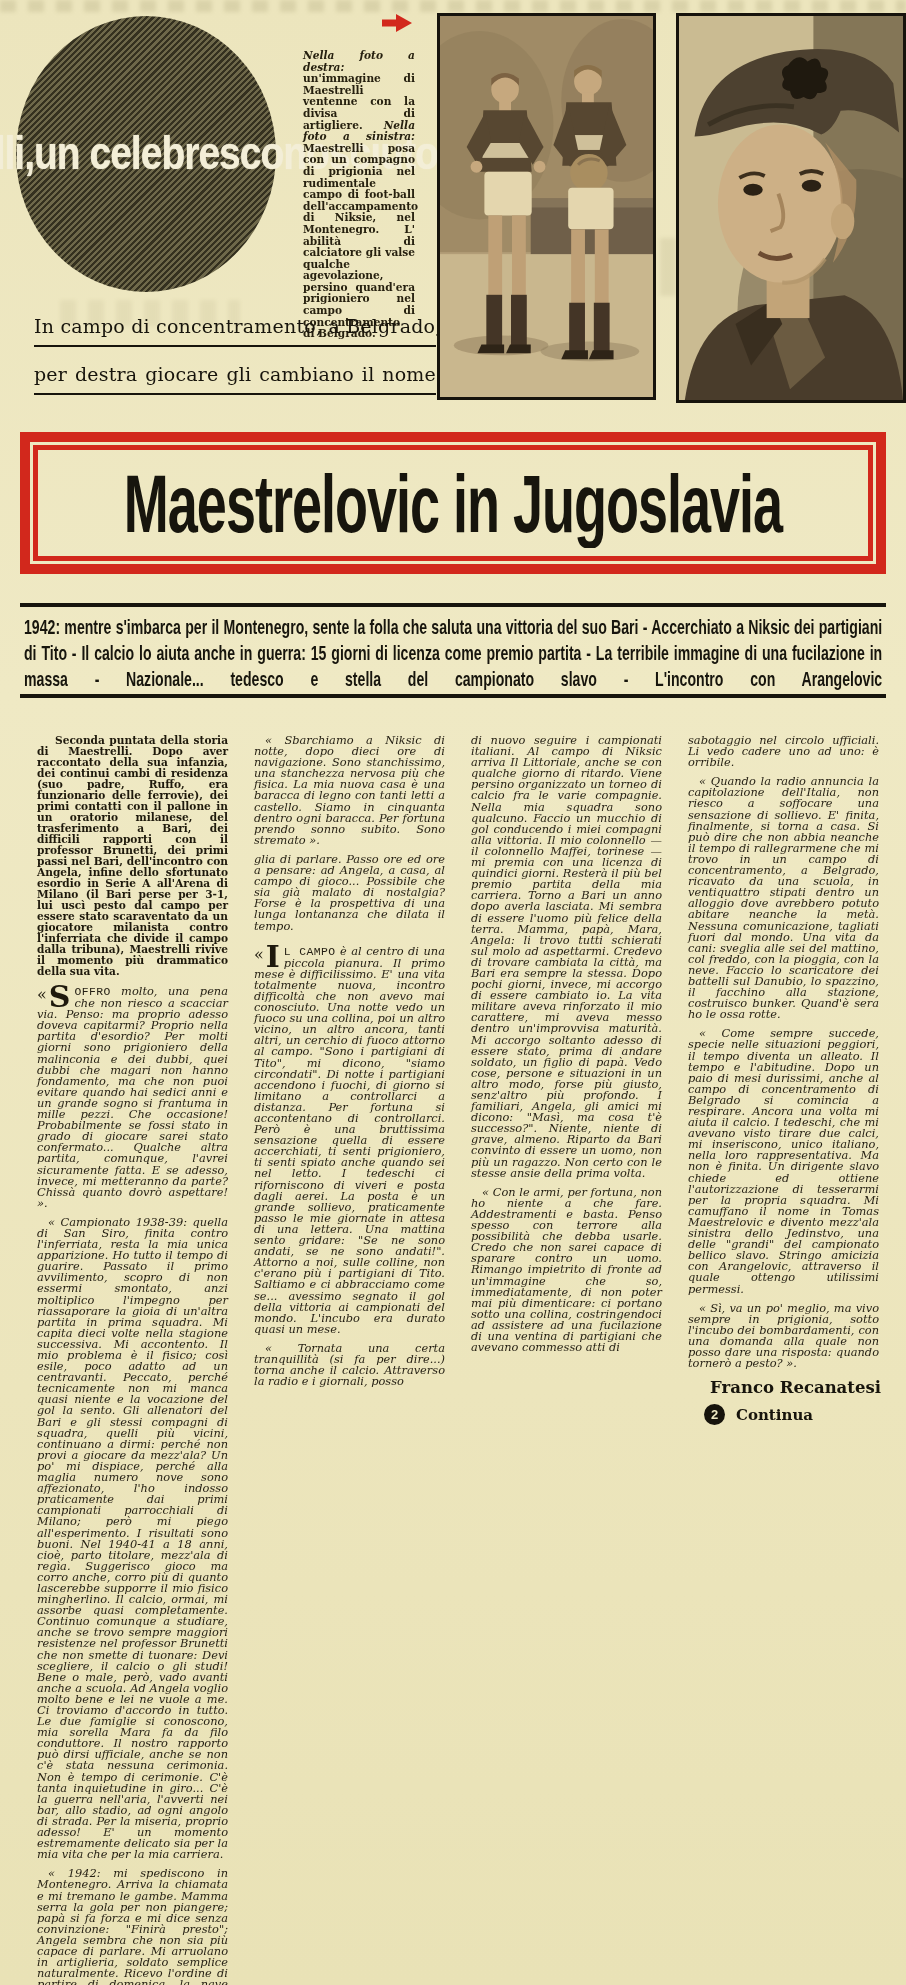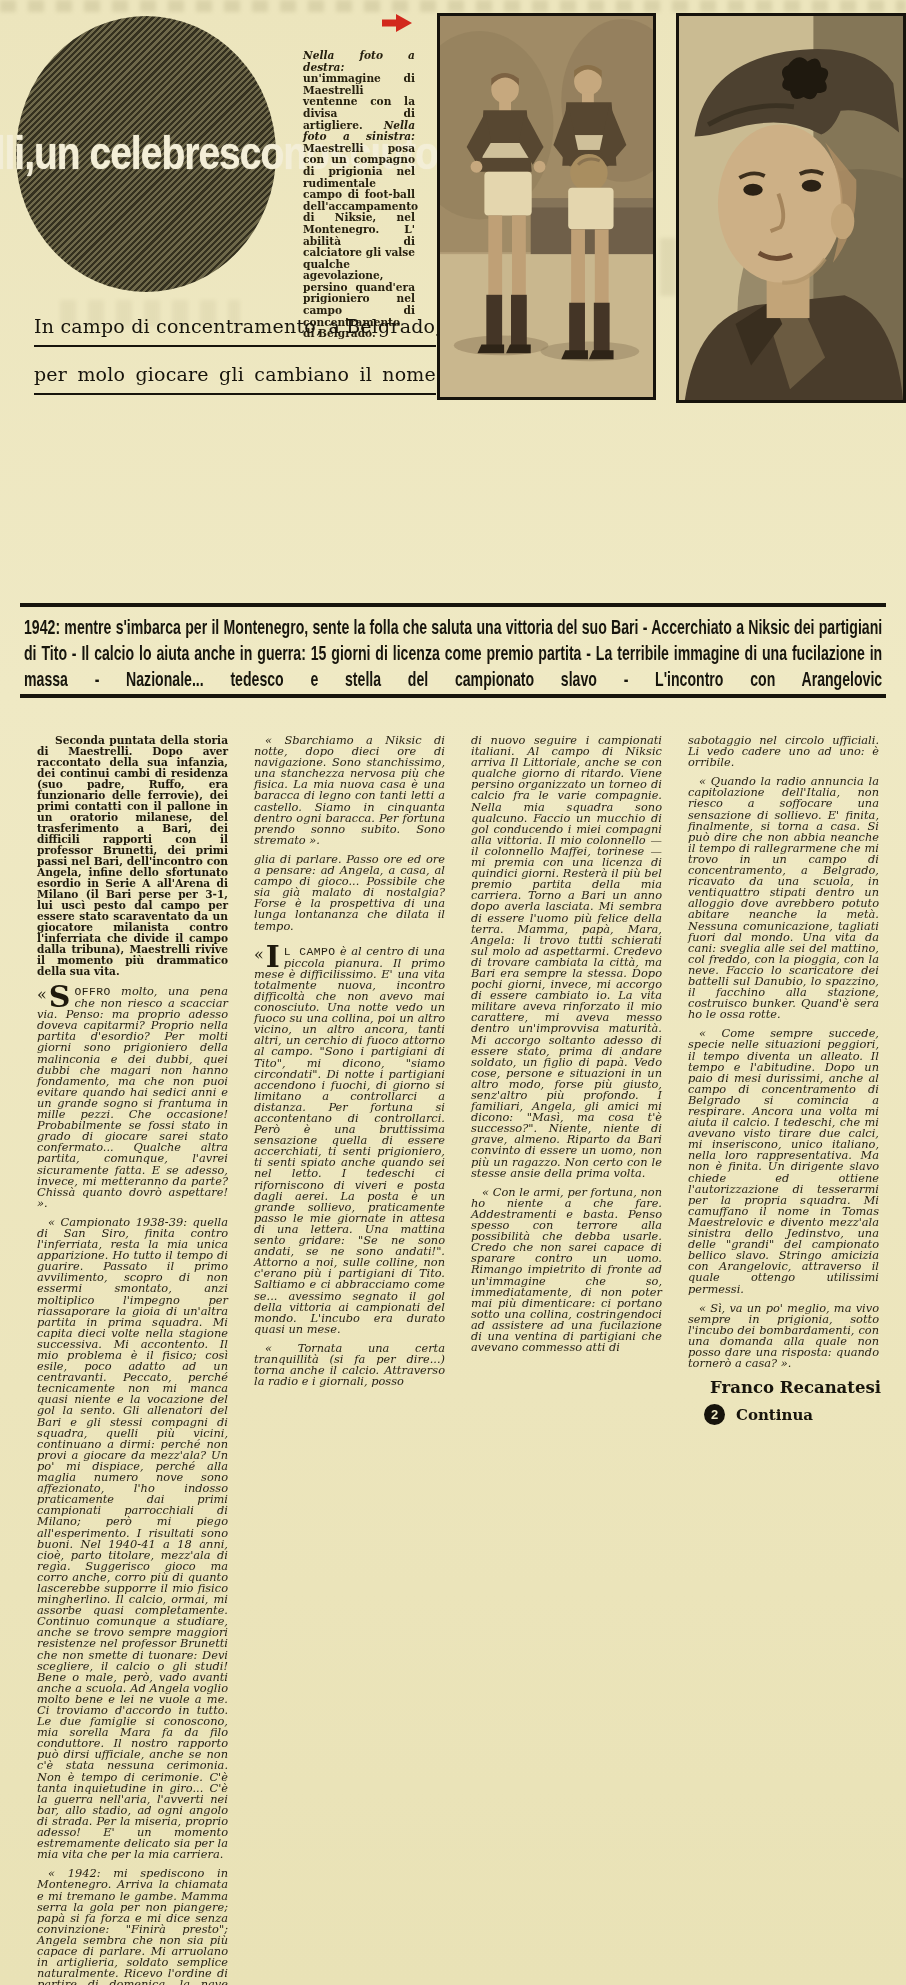--- a/index.html
+++ b/index.html
@@ -171,23 +171,28 @@
       <path d="M62 164 q14 -8 26 -2" stroke="#3c2e1d" stroke-width="4" fill="none"></path>
       <path d="M124 160 q12 -6 24 0" stroke="#3c2e1d" stroke-width="4" fill="none"></path>
       <path d="M102 180 q9 24 2 34 l-10 4" stroke="#a5855c" stroke-width="4" fill="none"></path>
       <path d="M82 240 q16 10 34 2" stroke="#6d4c32" stroke-width="5" fill="none"></path>
       <path d="M150 246 q-18 26 -44 24" stroke="#b1946a" stroke-width="4" fill="none" opacity=".7"></path>
     </svg>
   </figure>
 
   <div class="kicker">
     <span class="kline">In campo di concentramento, a Belgrado,</span>
-    <span class="kline">per molo giocare gli cambiano il nome</span>
-  </div>
-
+    <span class="kline">per destra giocare gli cambiano il nome</span>
+  </div>
+
+  <div class="headline-box">
+    <div class="headline-inner">
+      <h1 class="headline" style="margin:0">Maestrelovic in Jugoslavia</h1>
+    </div>
+  </div>
 
   <div class="rule top"></div>
   <p class="standfirst">1942: mentre s'imbarca per il Montenegro, sente la folla che saluta una vittoria del suo Bari - Accerchiato a Niksic dei partigiani di Tito - Il calcio lo aiuta anche in guerra: 15 giorni di licenza come premio partita - La terribile immagine di una fucilazione in massa - Nazionale... tedesco e stella del campionato slavo - L'incontro con Arangelovic</p>
   <div class="rule bottom"></div>
 
   <div class="columns">
     <div class="col c1">
         <p class="para intro">Seconda puntata della storia di Maestrelli. Dopo aver raccontato della sua infanzia, dei continui cambi di residenza (suo padre, Ruffo, era funzionario delle ferrovie), dei primi contatti con il pallone in un oratorio milanese, del trasferimento a Bari, dei difficili rapporti con il professor Brunetti, dei primi passi nel Bari, dell'incontro con Angela, infine dello sfortunato esordio in Serie A all'Arena di Milano (il Bari perse per 3-1, lui uscì pesto dal campo per essere stato scaraventato da un giocatore milanista contro l'inferriata che divide il campo dalla tribuna), Maestrelli rivive il momento più drammatico della sua vita.</p>
         <p class="para dropcap"><span class="dc"><span class="g">«</span><span class="cap">S</span></span><span class="lead-caps">OFFRO</span><span> molto, una pena che non riesco a scacciar via. Penso: ma proprio adesso doveva capitarmi? Proprio nella partita d'esordio? Per molti giorni sono prigioniero della malinconia e dei dubbi, quei dubbi che magari non hanno fondamento, ma che non puoi evitare quando hai sedici anni e un grande sogno si frantuma in mille pezzi. Che occasione! Probabilmente se fossi stato in grado di giocare sarei stato confermato... Qualche altra partita, comunque, l'avrei sicuramente fatta. E se adesso, invece, mi metteranno da parte? Chissà quanto dovrò aspettare! ».</span></p>
         <p class="para plain">« Campionato 1938-39: quella di San Siro, finita contro l'inferriata, resta la mia unica apparizione. Ho tutto il tempo di guarire. Passato il primo avvilimento, scopro di non essermi smontato, anzi moltiplico l'impegno per riassaporare la gioia di un'altra partita in prima squadra. Mi capita dieci volte nella stagione successiva. Mi accontento. Il mio problema è il fisico; così esile, poco adatto ad un centravanti. Peccato, perché tecnicamente non mi manca quasi niente e la vocazione del gol la sento. Gli allenatori del Bari e gli stessi compagni di squadra, quelli più vicini, continuano a dirmi: perché non provi a giocare da mezz'ala? Un po' mi dispiace, perché alla maglia numero nove sono affezionato, l'ho indosso praticamente dai primi campionati parrocchiali di Milano; però mi piego all'esperimento. I risultati sono buoni. Nel 1940-41 a 18 anni, cioè, parto titolare, mezz'ala di regìa. Suggerisco gioco ma corro anche, corro più di quanto lascerebbe supporre il mio fisico mingherlino. Il calcio, ormai, mi assorbe quasi completamente. Continuo comunque a studiare, anche se trovo sempre maggiori resistenze nel professor Brunetti che non smette di tuonare: Devi scegliere, il calcio o gli studi! Bene o male, però, vado avanti anche a scuola. Ad Angela voglio molto bene e lei ne vuole a me. Ci troviamo d'accordo in tutto. Le due famiglie si conoscono, mia sorella Mara fa da filo conduttore. Il nostro rapporto può dirsi ufficiale, anche se non c'è stata nessuna cerimonia. Non è tempo di cerimonie. C'è tanta inquietudine in giro... C'è la guerra nell'aria, l'avverti nei bar, allo stadio, ad ogni angolo di strada. Per la miseria, proprio adesso! E' un momento estremamente delicato sia per la mia vita che per la mia carriera.</p>
@@ -202,21 +207,21 @@
       </div>
     <div class="col">
         <p class="para flow">di nuovo seguire i campionati italiani. Al campo di Niksic arriva Il Littoriale, anche se con qualche giorno di ritardo. Viene persino organizzato un torneo di calcio fra le varie compagnie. Nella mia squadra sono qualcuno. Faccio un mucchio di gol conducendo i miei compagni alla vittoria. Il mio colonnello — il colonnello Maffei, torinese — mi premia con una licenza di quindici giorni. Resterà il più bel premio partita della mia carriera. Torno a Bari un anno dopo averla lasciata. Mi sembra di essere l'uomo più felice della terra. Mamma, papà, Mara, Angela: li trovo tutti schierati sul molo ad aspettarmi. Credevo di trovare cambiata la città, ma Bari era sempre la stessa. Dopo pochi giorni, invece, mi accorgo di essere cambiato io. La vita militare aveva rinforzato il mio carattere, mi aveva messo dentro un'improvvisa maturità. Mi accorgo soltanto adesso di essere stato, prima di andare soldato, un figlio di papà. Vedo cose, persone e situazioni in un altro modo, forse più giusto, senz'altro più profondo. I familiari, Angela, gli amici mi dicono: "Masì, ma cosa t'è successo?". Niente, niente di grave, almeno. Riparto da Bari convinto di essere un uomo, non più un ragazzo. Non certo con le stesse ansie della prima volta.</p>
         <p class="para plain">« Con le armi, per fortuna, non ho niente a che fare. Addestramenti e basta. Penso spesso con terrore alla possibilità che debba usarle. Credo che non sarei capace di sparare contro un uomo. Rimango impietrito di fronte ad un'immagine che so, immediatamente, di non poter mai più dimenticare: ci portano sotto una collina, costringendoci ad assistere ad una fucilazione di una ventina di partigiani che avevano commesso atti di</p>
       </div>
     <div class="col">
       <div>
           <p class="para flow">sabotaggio nel circolo ufficiali. Li vedo cadere uno ad uno: è orribile.</p>
           <p class="para plain">« Quando la radio annuncia la capitolazione dell'Italia, non riesco a soffocare una sensazione di sollievo. E' finita, finalmente, si torna a casa. Si può dire che non abbia neanche il tempo di rallegrarmene che mi trovo in un campo di concentramento, a Belgrado, ricavato da una scuola, in ventiquattro stipati dentro un alloggio dove avrebbero potuto abitare neanche la metà. Nessuna comunicazione, tagliati fuori dal mondo. Una vita da cani: sveglia alle sei del mattino, col freddo, con la pioggia, con la neve. Faccio lo scaricatore dei battelli sul Danubio, lo spazzino, il facchino alla stazione, costruisco bunker. Quand'è sera ho le ossa rotte.</p>
           <p class="para plain">« Come sempre succede, specie nelle situazioni peggiori, il tempo diventa un alleato. Il tempo e l'abitudine. Dopo un paio di mesi durissimi, anche al campo di concentramento di Belgrado si comincia a respirare. Ancora una volta mi aiuta il calcio. I tedeschi, che mi avevano visto tirare due calci, mi inseriscono, unico italiano, nella loro rappresentativa. Ma non è finita. Un dirigente slavo chiede ed ottiene l'autorizzazione di tesserarmi per la propria squadra. Mi camuffano il nome in Tomas Maestrelovic e divento mezz'ala sinistra dello Jedinstvo, una delle "grandi" del campionato bellico slavo. Stringo amicizia con Arangelovic, attraverso il quale ottengo utilissimi permessi.</p>
-          <p class="para plain">« Sì, va un po' meglio, ma vivo sempre in prigionia, sotto l'incubo dei bombardamenti, con una domanda alla quale non posso dare una risposta: quando tornerò a casa? ».</p>
+          <p class="para plain">« Sì, va un po' meglio, ma vivo sempre in prigionia, sotto l'incubo dei bombardamenti, con una domanda alla quale non posso dare una risposta: quando tornerò a pesto? ».</p>
         </div>
       <div class="byline">Franco Recanatesi</div>
       <div class="continua">
         <span class="badge">2</span>
         <span class="continua-label">Continua</span>
       </div>
     </div>
   </div>
 
 </div>

